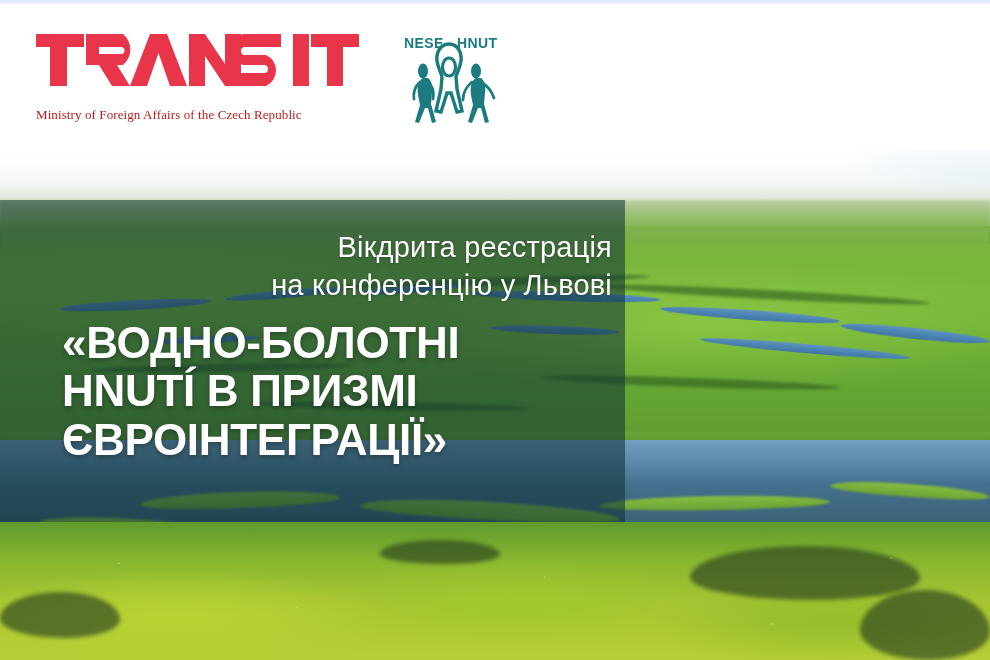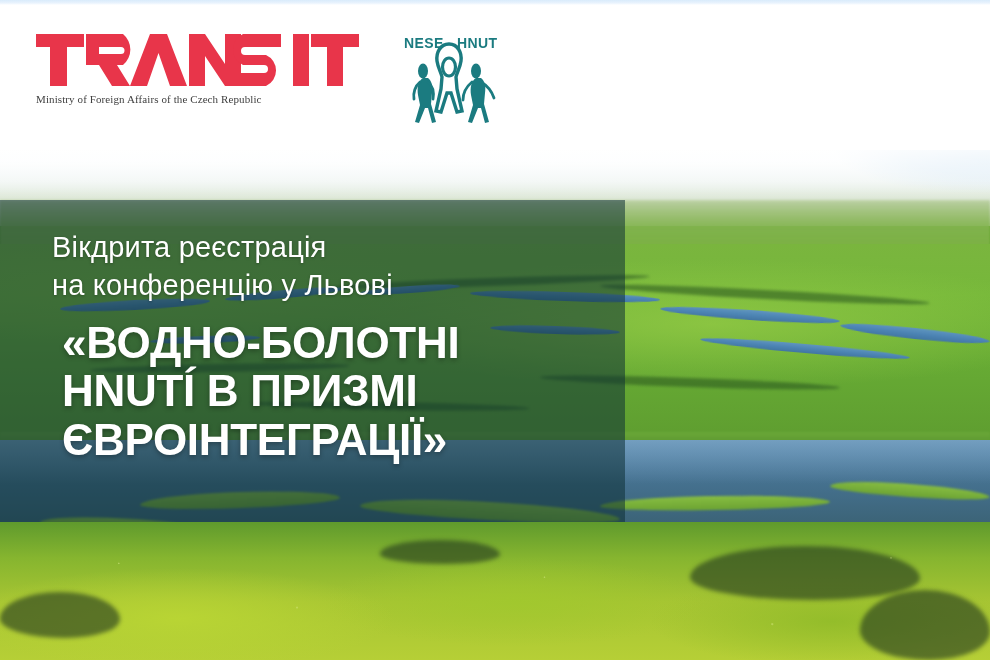--- a/index.html
+++ b/index.html
@@ -48,25 +48,25 @@
     top: 34px;
     width: 330px;
   }
   .logo-transition .wordmark {
     display: block;
     width: 325px;
     height: 52px;
   }
   .logo-transition .tagline {
     display: block;
-    margin-top: 7px;
+    margin-top: 21px;
     font-family: "Liberation Serif", serif;
-    font-size: 11px;
+    font-size: 13px;
     letter-spacing: 0.1px;
-    color: #404040;
+    color: #b91c1c;
     white-space: nowrap;
   }
 
   .logo-nesehnuti {
     position: absolute;
     left: 400px;
     top: 32px;
     width: 98px;
     height: 96px;
   }
@@ -240,20 +240,21 @@
     z-index: 25;
   }
   .subtitle {
     color: #ffffff;
     font-size: 29px;
     line-height: 1.32;
     font-weight: 300;
     letter-spacing: 0.2px;
     margin: 0 0 14px 0;
     text-shadow: 0 1px 3px rgba(0,0,0,0.28);
+    text-align: right;
   }
   .subtitle .line { display: block; }
   .title {
     color: #ffffff;
     font-size: 44px;
     line-height: 1.11;
     font-weight: 700;
     letter-spacing: -0.3px;
     margin: 10px;
     text-shadow: 0 2px 5px rgba(0,0,0,0.32);

